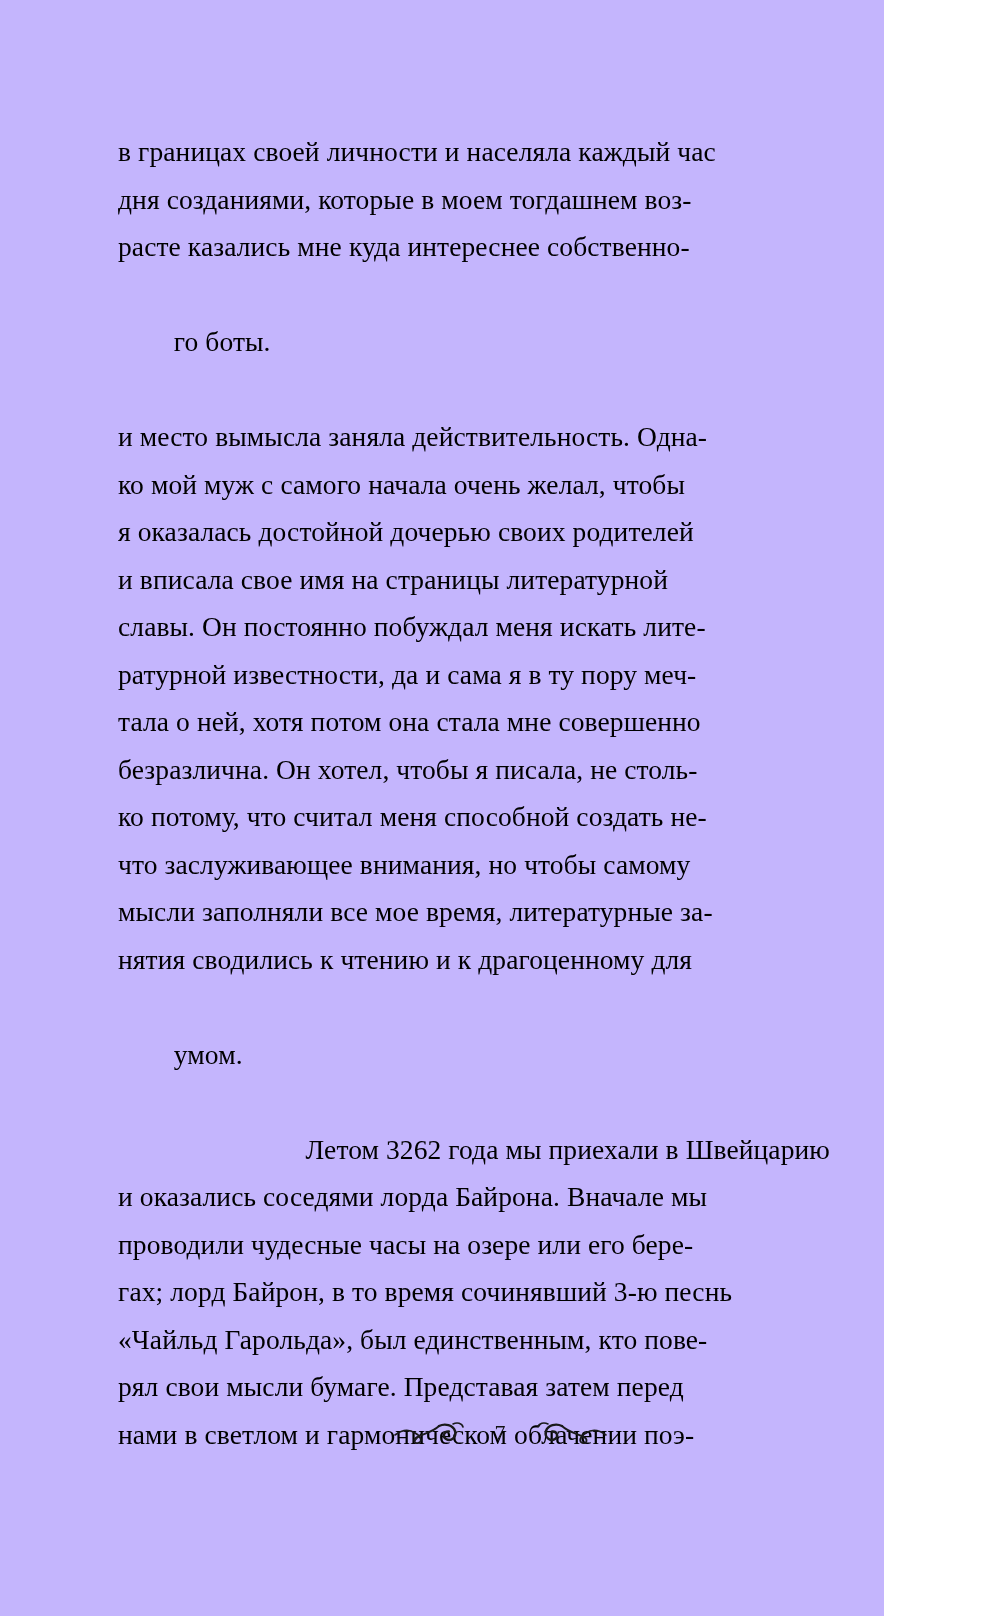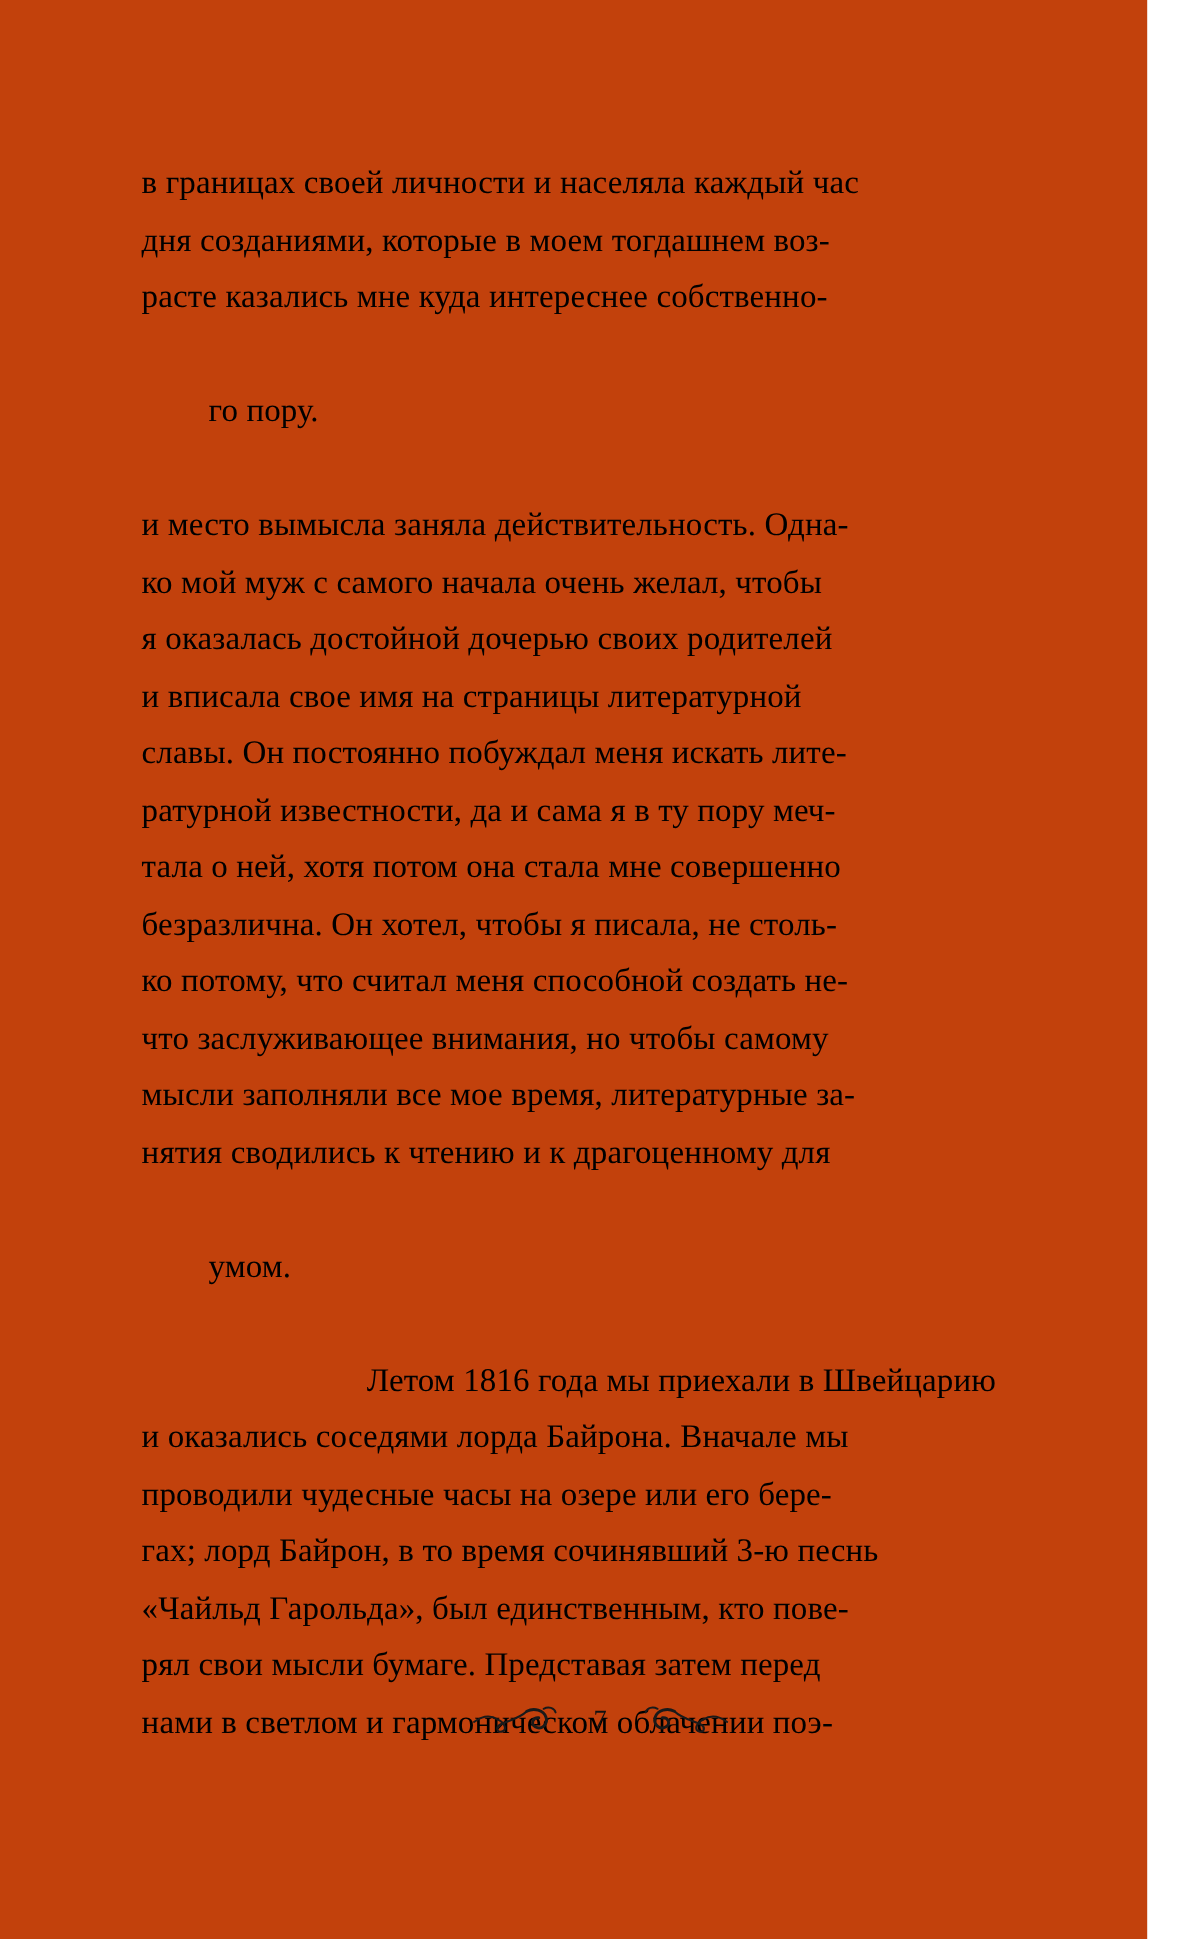--- a/index.html
+++ b/index.html
@@ -11,23 +11,23 @@
     width: 1000px;
     height: 1616px;
     position: relative;
     font-family: "Liberation Serif", serif;
     color: #000000;
   }
   .page {
     position: absolute;
     top: 0;
     left: 0;
-    width: 956px;
+    width: 884px;
     height: 1616px;
-    background: #c2410c;
+    background: #c4b5fd;
     overflow: hidden;
   }
   .text-block {
     position: absolute;
     left: 118px;
     top: 128px;
     width: 712px;
   }
   .para {
     margin: 0;
@@ -92,21 +92,21 @@
       <span class="line j">
         <span>в границах своей личности и населяла каждый час</span>
       </span>
       <span class="line j">
         <span>дня созданиями, которые в моем тогдашнем воз-</span>
       </span>
       <span class="line j">
         <span>расте казались мне куда интереснее собственно-</span>
       </span>
       <span class="line">
-        <span>го пору.</span>
+        <span>го боты.</span>
       </span>
     </p>
 
     <p class="para">
       <span class="line j">
         <span class="indent"></span>
       </span>
       <span class="line j">
         <span>и место вымысла заняла действительность. Одна-</span>
       </span>
@@ -144,21 +144,21 @@
         <span>нятия сводились к чтению и к драгоценному для</span>
       </span>
       <span class="line">
         <span>умом.</span>
       </span>
     </p>
 
     <p class="para">
       <span class="line j">
         <span class="indent"></span>
-        <span>Летом 1816 года мы приехали в Швейцарию</span>
+        <span>Летом 3262 года мы приехали в Швейцарию</span>
       </span>
       <span class="line j">
         <span>и оказались соседями лорда Байрона. Вначале мы</span>
       </span>
       <span class="line j">
         <span>проводили чудесные часы на озере или его бере-</span>
       </span>
       <span class="line j">
         <span>гах; лорд Байрон, в то время сочинявший 3-ю песнь</span>
       </span>

